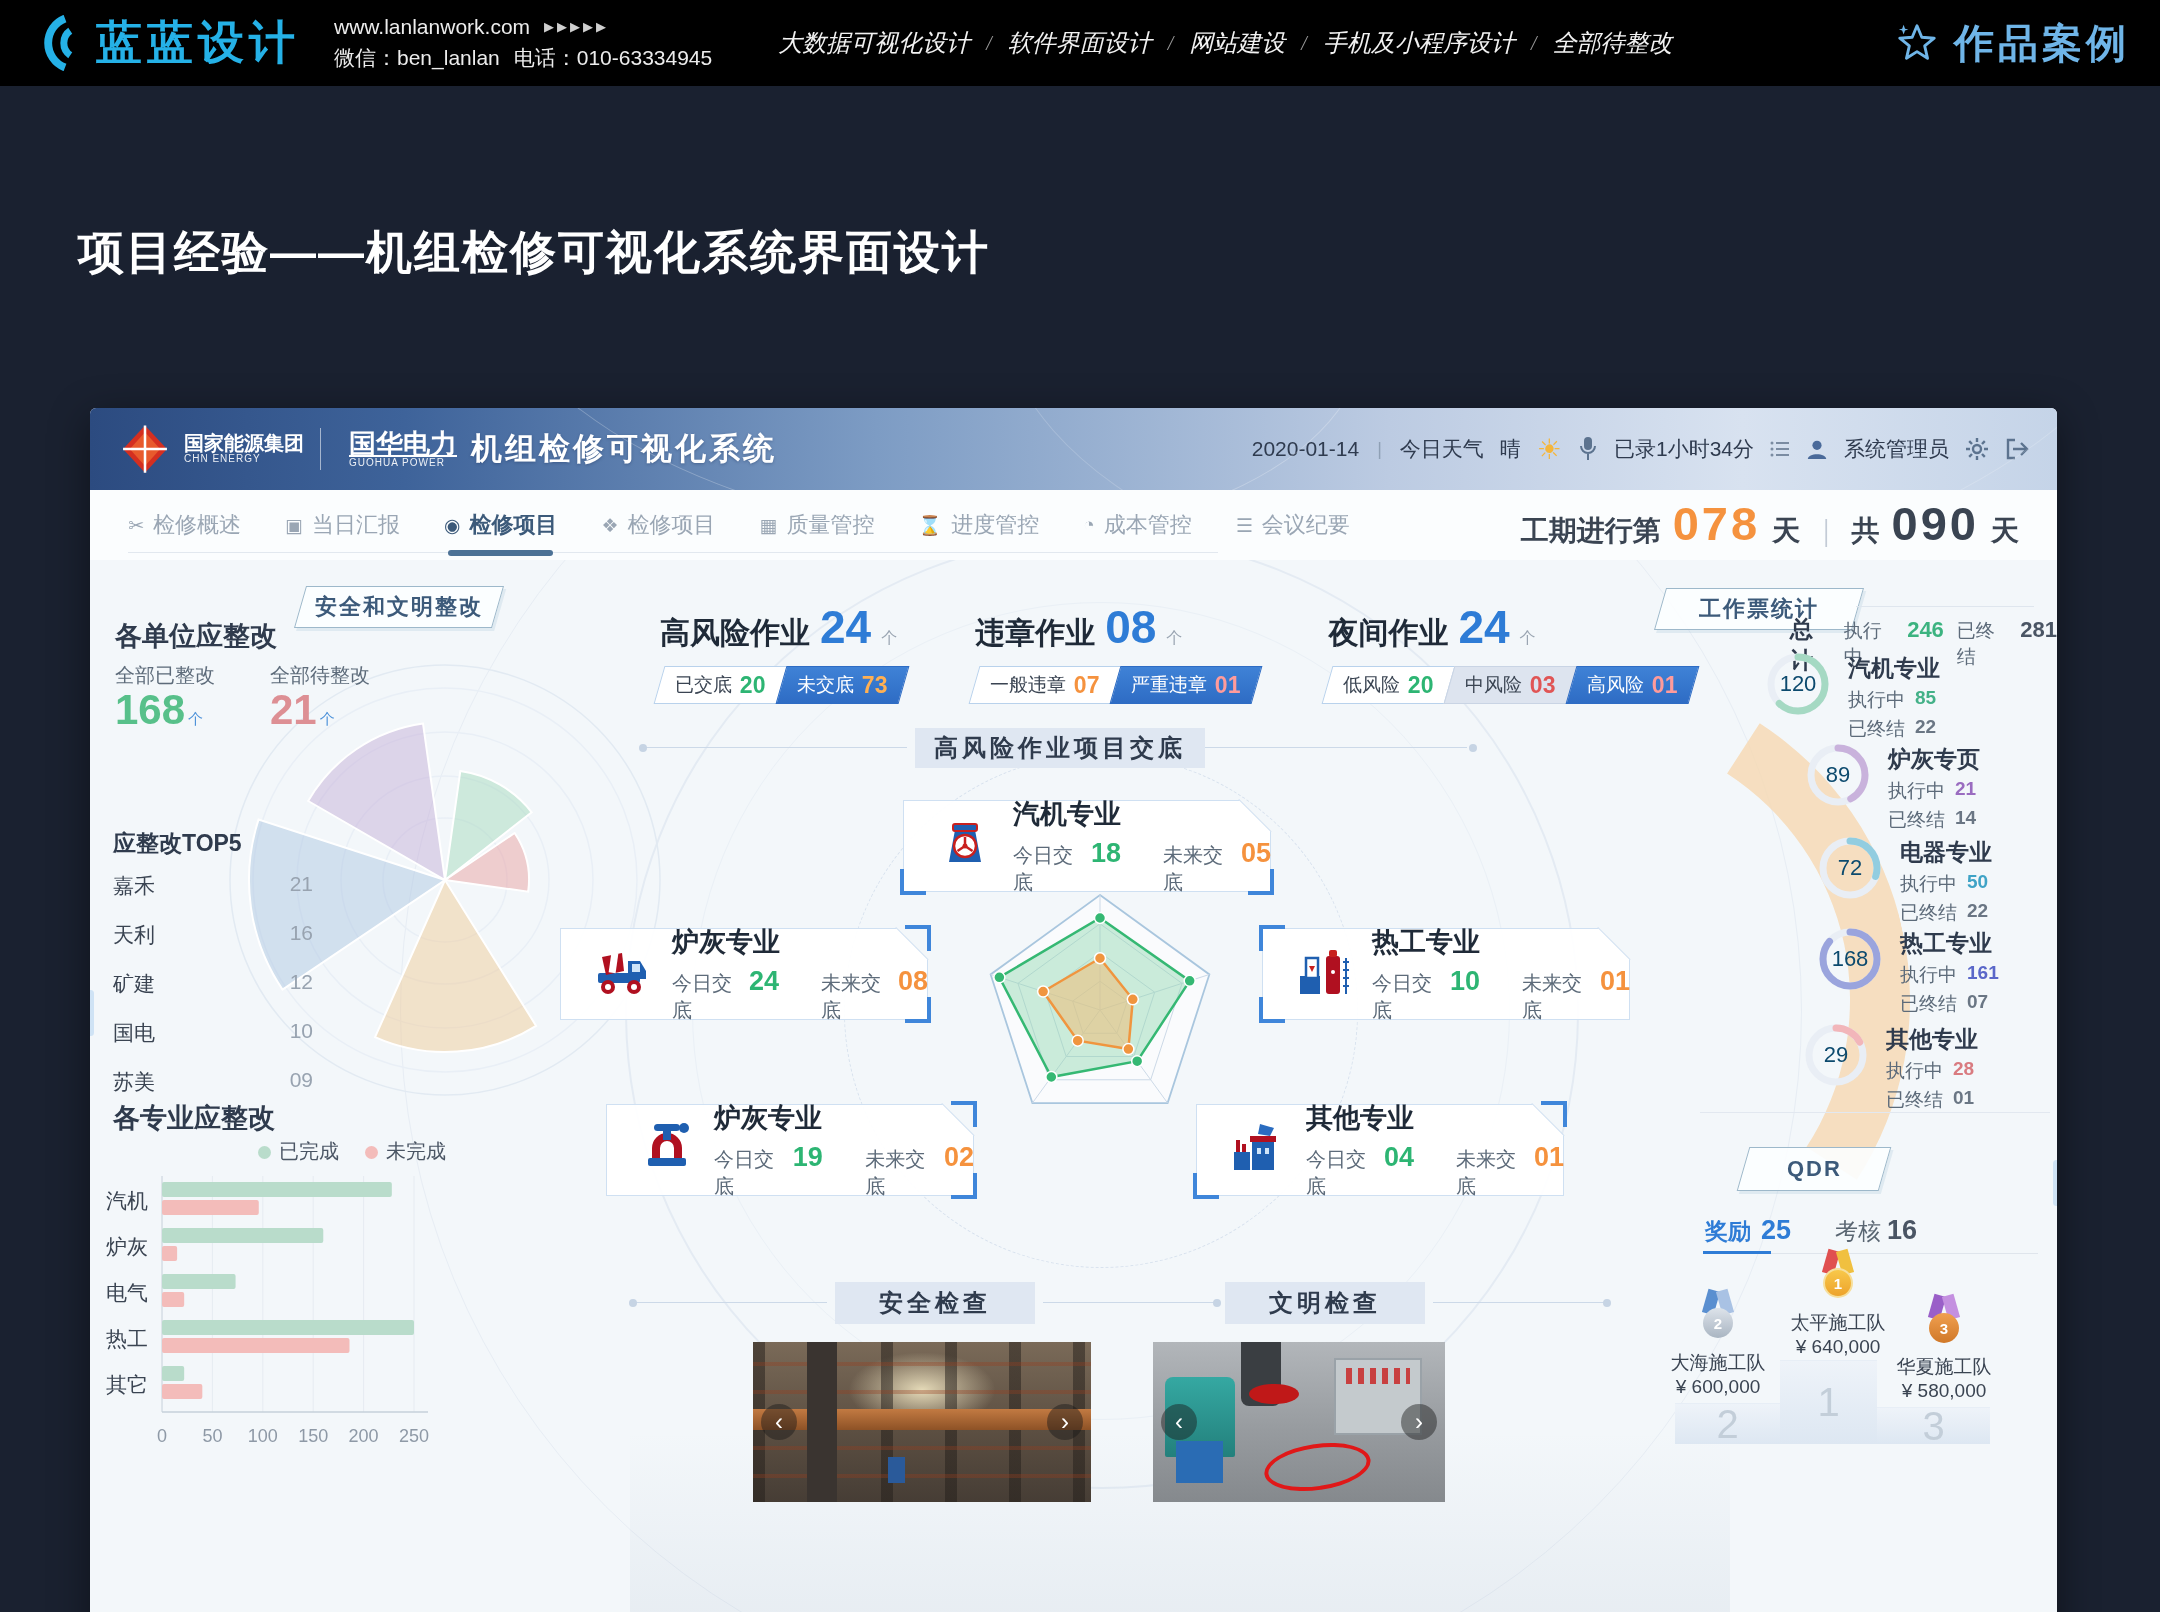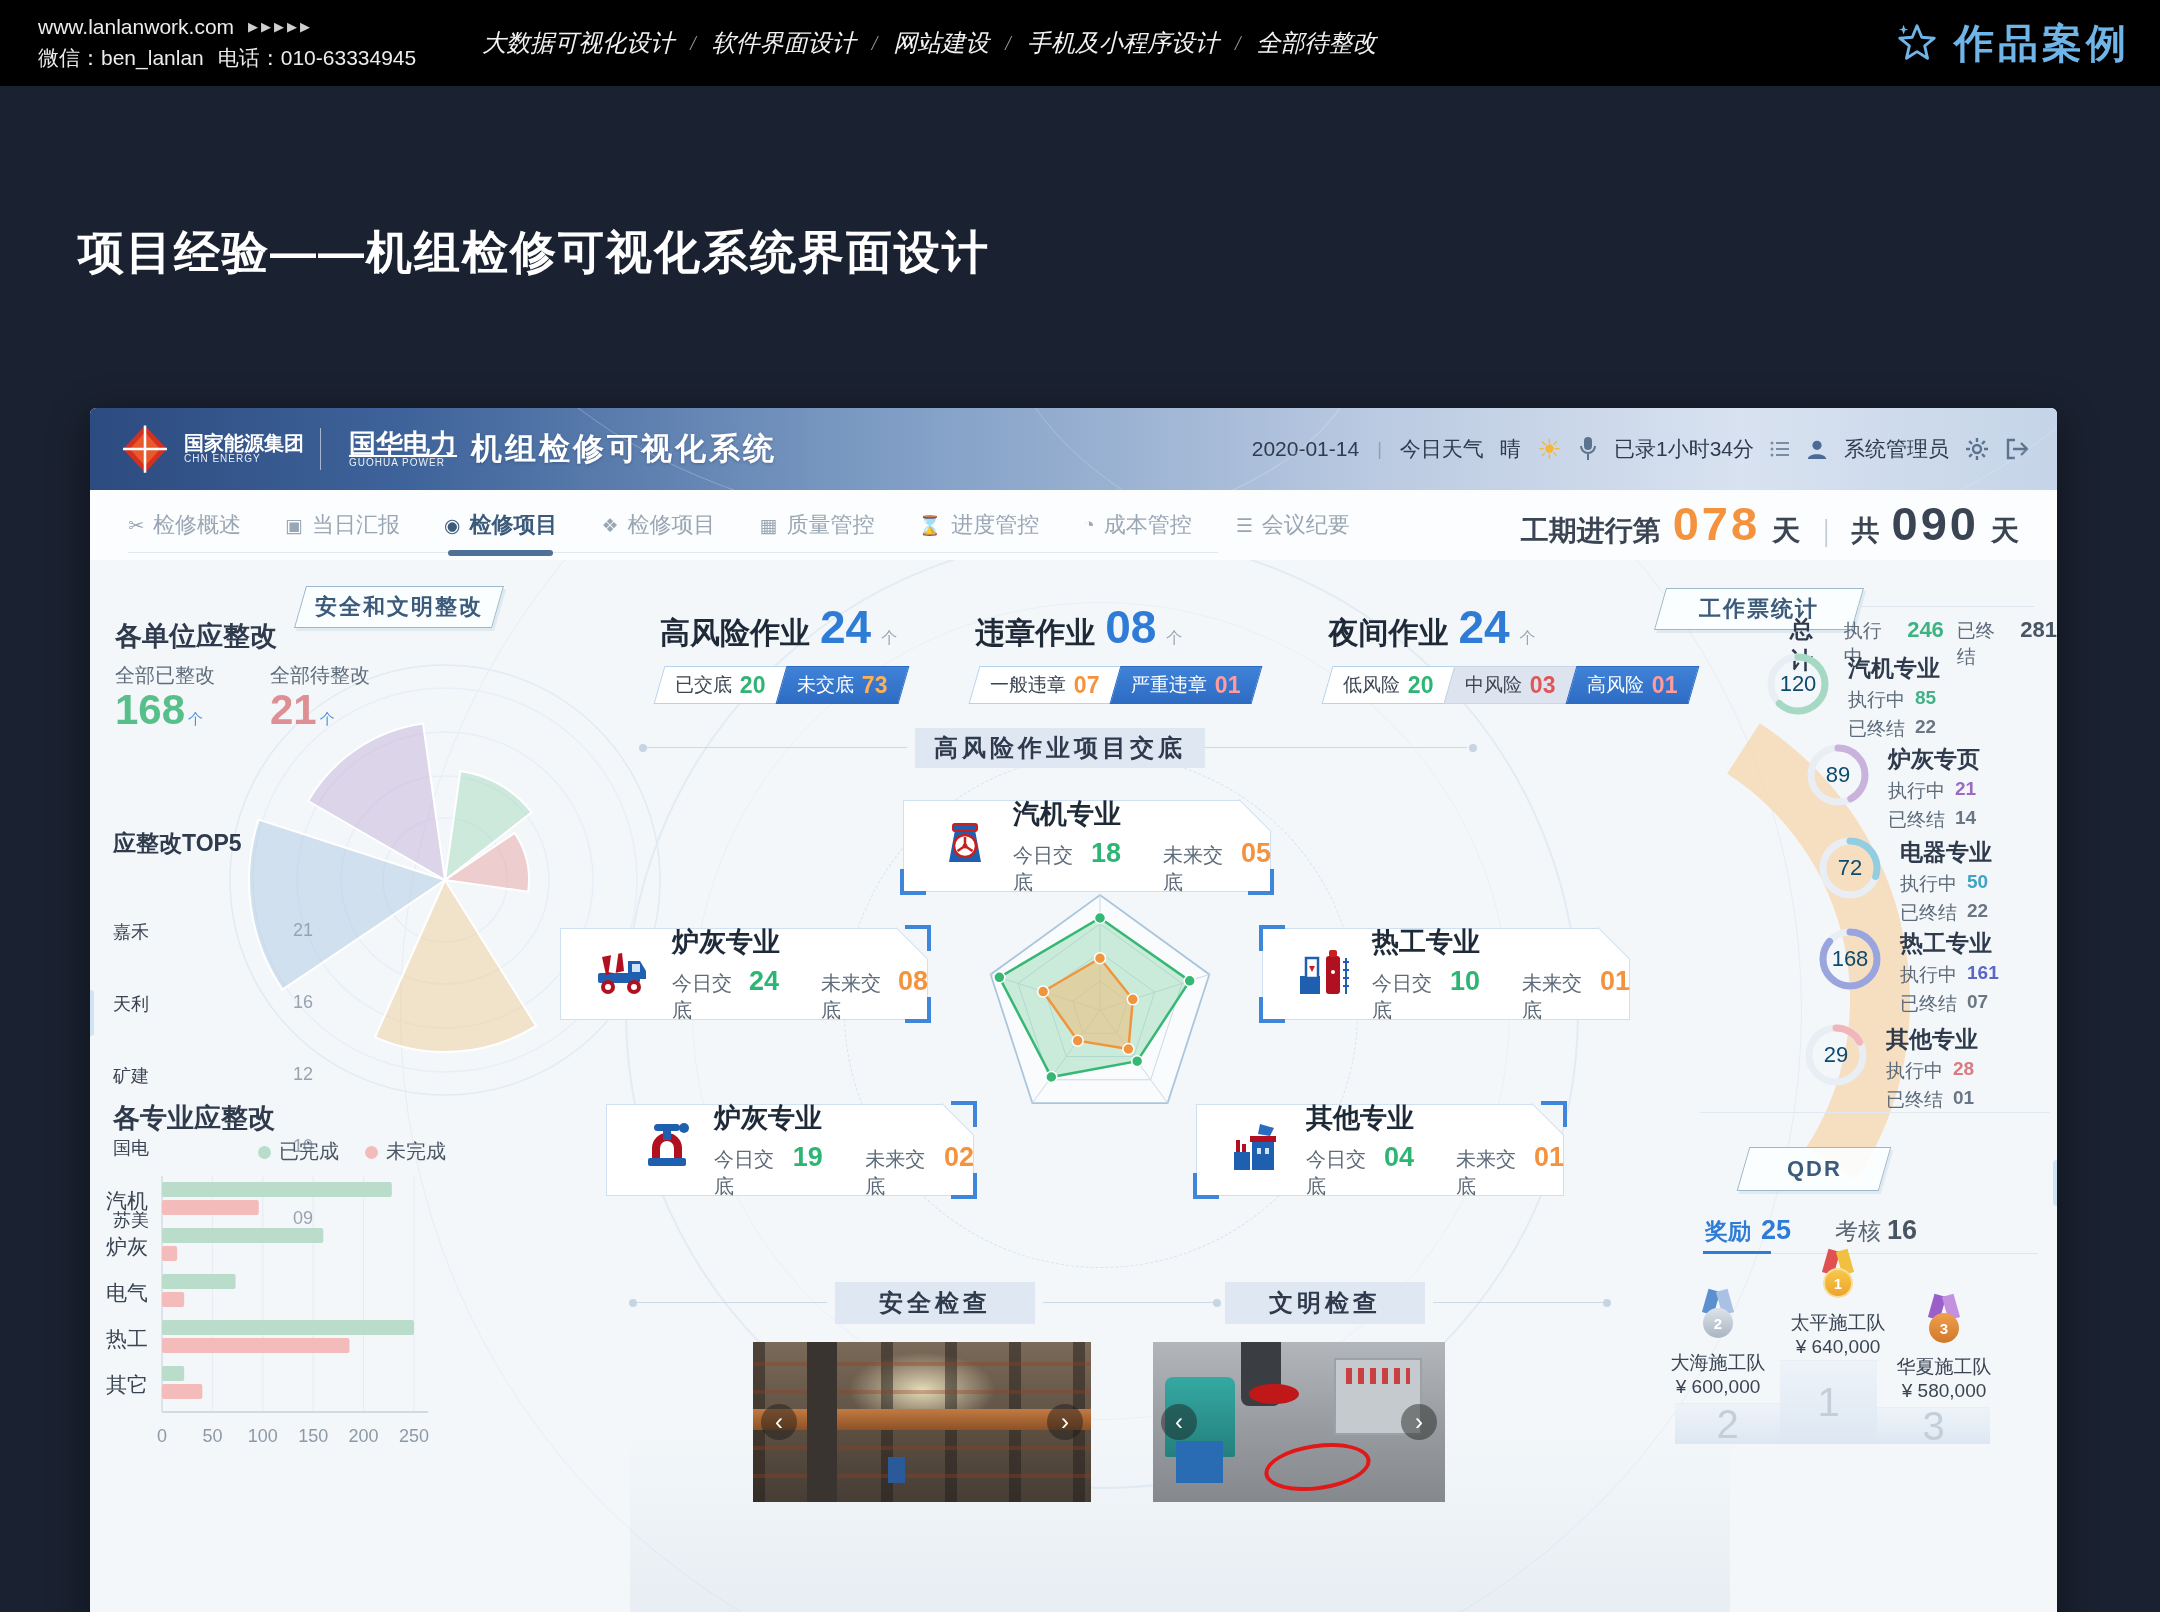--- a/index.html
+++ b/index.html
@@ -73,21 +73,21 @@
          font-weight:bold;display:flex;align-items:center;justify-content:center;
          transform:skewX(-16deg);font-size:22px;box-shadow:3px 3px 0 rgba(165,195,215,.25);}
   .badge>span{transform:skewX(16deg);letter-spacing:2px;}
   
   .h1{position:absolute;font-size:27px;font-weight:bold;color:#2f3b4d;z-index:2;}
   .slabel{position:absolute;font-size:20px;color:#5d6b7a;z-index:2;}
   .bignum{position:absolute;font-size:42px;font-weight:bold;z-index:2;}
   .g{color:#57c08a;}.p{color:#dd8f94;}
   .unit-s{font-size:15px;color:#4a90d9;font-weight:normal;margin-left:3px;}
   .top5{position:absolute;left:23px;top:312px;z-index:2;}
-  .t5row{display:flex;width:200px;margin-bottom:21px;font-size:18px;color:#3a4452;margin-top:48px;}
+  .t5row{display:flex;width:200px;margin-bottom:21px;font-size:21px;color:#3a4452;}
   .t5row .v{margin-left:auto;color:#98a3b0;}
   .legend{position:absolute;left:168px;top:578px;display:flex;gap:26px;font-size:20px;color:#4a5564;z-index:2;align-items:center;}
   .ldot{display:inline-block;width:13px;height:13px;border-radius:50%;margin-right:8px;vertical-align:-1px;}
   svg.chart{position:absolute;z-index:1;}
   
   .stats-row{position:absolute;left:570px;top:40px;display:flex;gap:72px;z-index:3;}
   .stat-title{display:flex;align-items:baseline;gap:10px;font-size:30px;font-weight:bold;color:#1f2a38;}
   .stat-num{font-size:46px;font-weight:bold;color:#2e7cd6;}
   .stat-unit{font-size:16px;color:#9aa5b2;font-weight:normal;}
   .tagrow{display:flex;margin-top:12px;}
@@ -167,20 +167,27 @@
   .team{position:absolute;width:160px;text-align:center;font-size:19px;color:#3a4452;z-index:4;}
   .step{position:absolute;background:linear-gradient(180deg,#eef3f9,#dde7f2);display:flex;align-items:center;
         justify-content:center;font-size:40px;color:#c3ced9;z-index:3;border-top:1px solid #e7eef6;}
 </style>
 </head>
 <body>
 
 <div class="root">
 
   <div class="topbar">
+    <div class="logo-wrap">
+      <svg width="56" height="56" viewBox="0 0 64 64">
+        <path d="M40 4 A30 30 0 0 0 40 60" stroke="#25b1e7" stroke-width="9" fill="none"></path>
+        <path d="M46 18 A17 17 0 0 0 46 46" stroke="#25b1e7" stroke-width="8" fill="none"></path>
+      </svg>
+      <span class="logo-text">蓝蓝设计</span>
+    </div>
     <div class="site-block">
       <div class="site-line">
         <span>www.lanlanwork.com</span>
         <span class="arrows">▶▶▶▶▶</span>
       </div>
       <div class="site-line">
         <span><span>微信：</span><span>ben_lanlan</span></span>
         <span><span>电话：</span><span>010-63334945</span></span>
       </div>
     </div>

